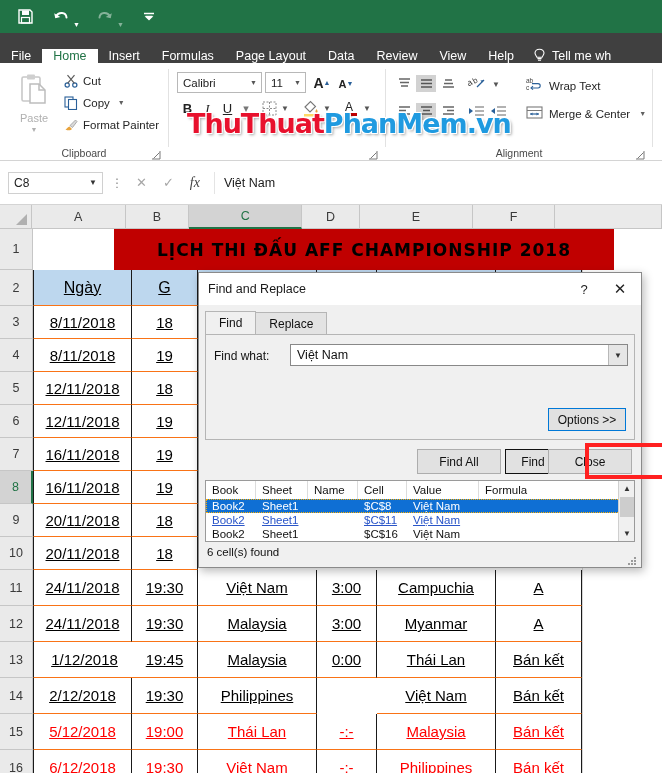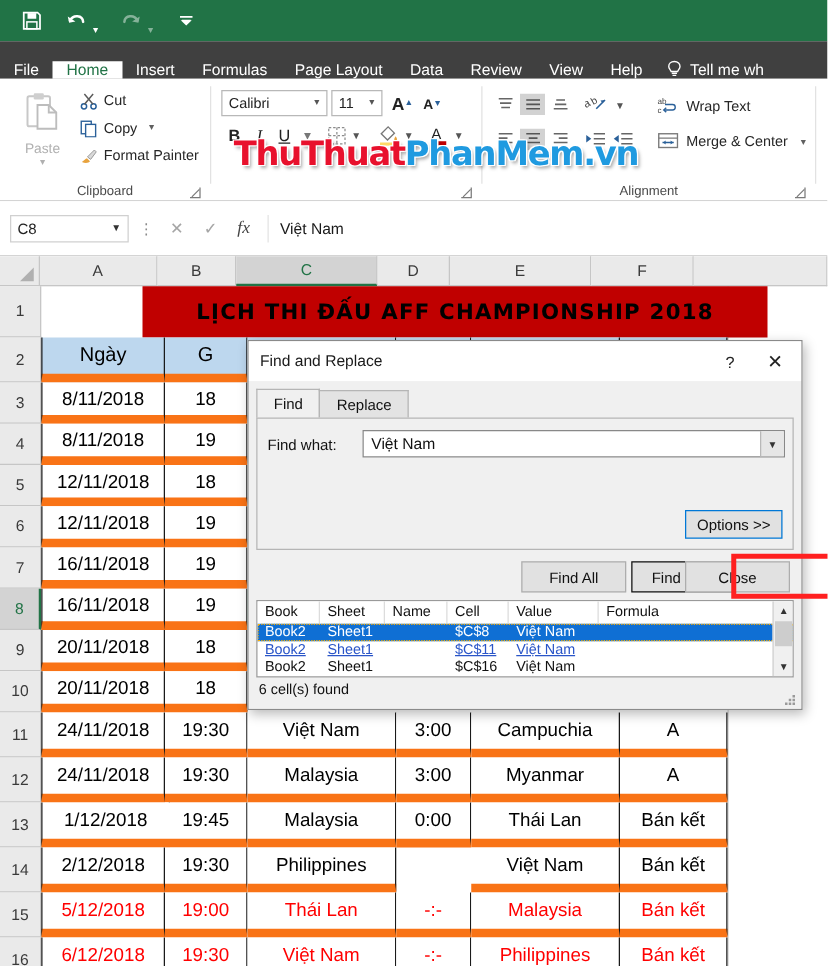--- a/index.html
+++ b/index.html
@@ -146,21 +146,21 @@
     display: flex; align-items: center; justify-content: center;
     font-size: 12.5px;
   }
   .rowhdr.selected { background: #d3d3d3; color: #217346; border-right: 2px solid #217346; }
 
   .cell {
     position: absolute; display: flex; align-items: center;
     font-size: 15px; color: #000000; overflow: hidden; white-space: nowrap;
     background: #ffffff;
   }
-  .cell.bordered { border-right: 1px solid #1a1a1a; border-bottom: 7px solid #f97316; }
+  .cell.bordered { border-right: 1px solid #1a1a1a; border-bottom: 1px solid #f97316; text-decoration: underline; }
   .cell.lft { border-left: 1px solid #1a1a1a; }
   .cell.ctr { justify-content: center; }
   .cell.red { color: #ff0000; }
   .cell.hdr2 { background: #bdd7ee; font-size: 16px; }
   .title-cell {
     position: absolute; background: #c00000; color: #000000;
     display: flex; align-items: center; justify-content: center;
     font-family: "DejaVu Sans", sans-serif; font-weight: 700;
     font-size: 17px; letter-spacing: 1px;
   }

